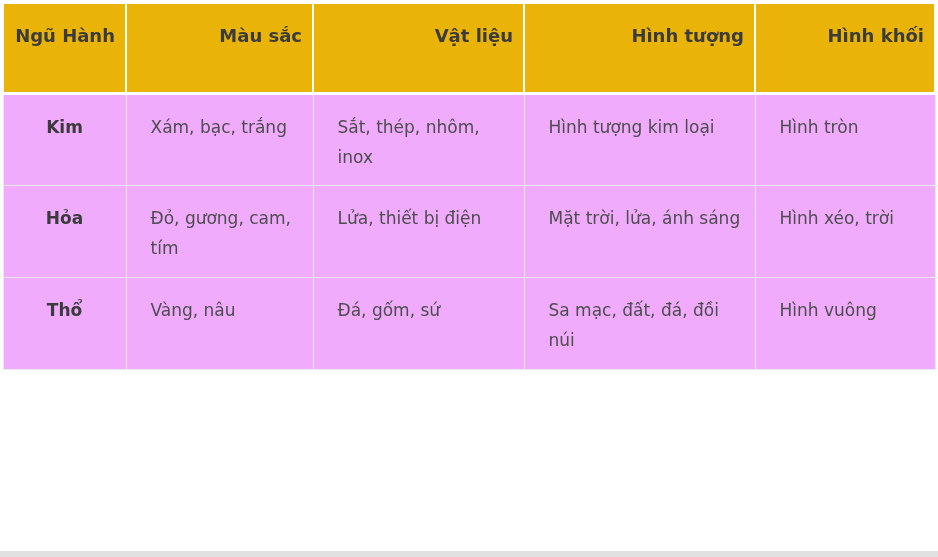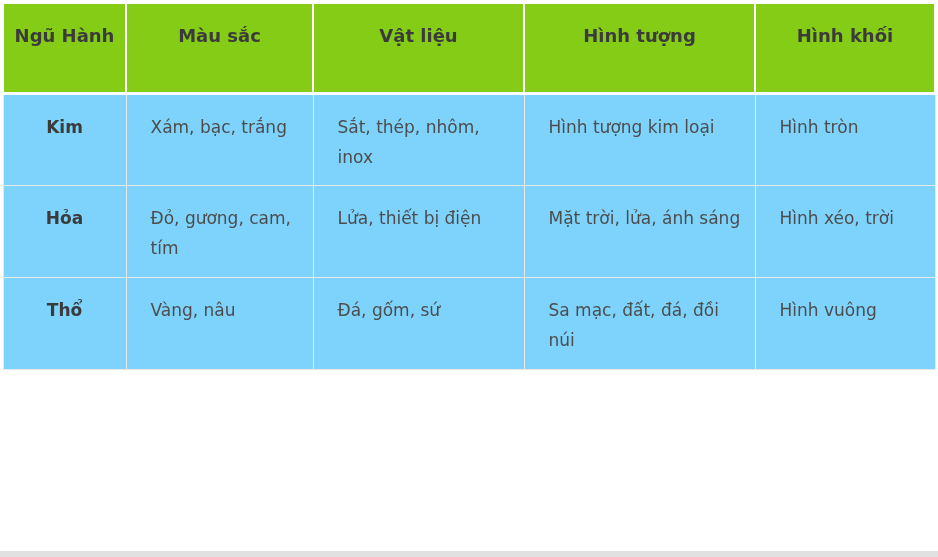--- a/index.html
+++ b/index.html
@@ -16,34 +16,34 @@
     top: 0; left: 0;
     width: 938px; height: 557px;
   }
   table.elements-table {
     border-collapse: collapse;
     table-layout: fixed;
     width: 932px;
     margin: 2px 4px 0 2px;
   }
   table.elements-table th {
-    background: #84cc16;
+    background: #eab308;
     border: 2px solid #ffffff;
     border-bottom-width: 3px;
     color: #3b3b3b;
     font-size: 18px;
     font-weight: bold;
-    text-align: center;
+    text-align: right;
     vertical-align: top;
     padding: 16px 10px 10px 10px;
     line-height: 32px;
     height: 90px;
   }
   table.elements-table td {
-    background: #7dd3fc;
+    background: #f0abfc;
     border: 1px solid #e9e9e9;
     color: #4d4d4d;
     font-size: 17px;
     text-align: left;
     vertical-align: top;
     padding: 17px 14px 10px 24px;
     line-height: 30px;
     height: 92px;
   }
   table.elements-table td.element-cell {

